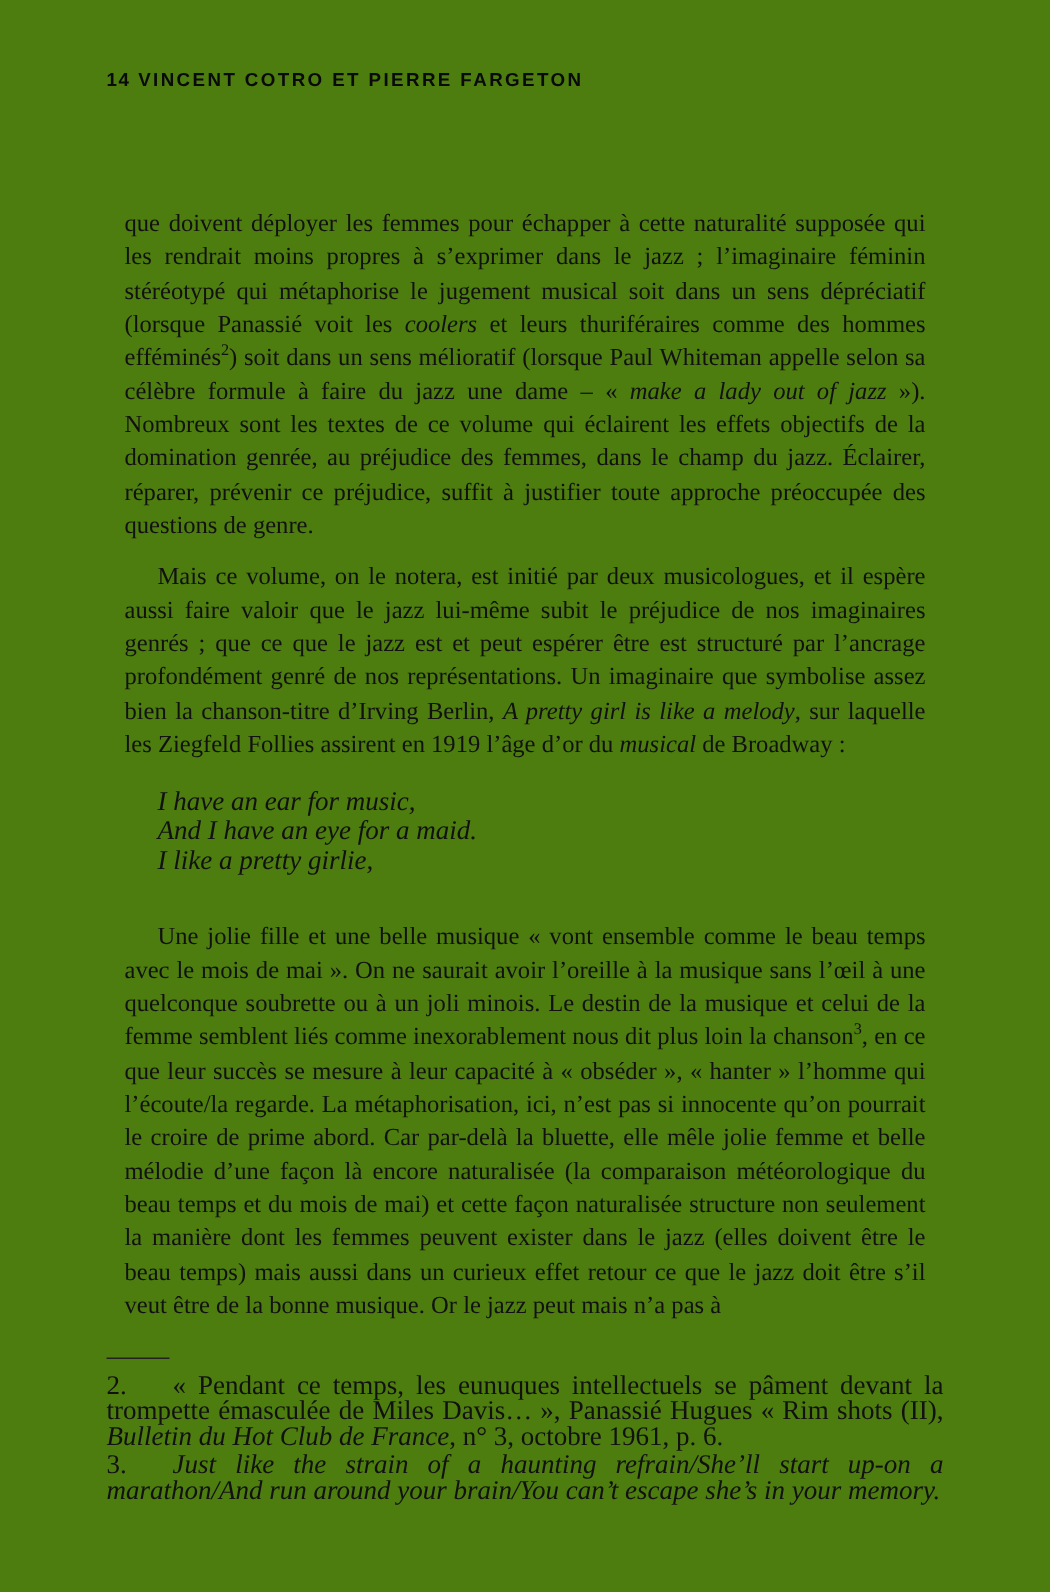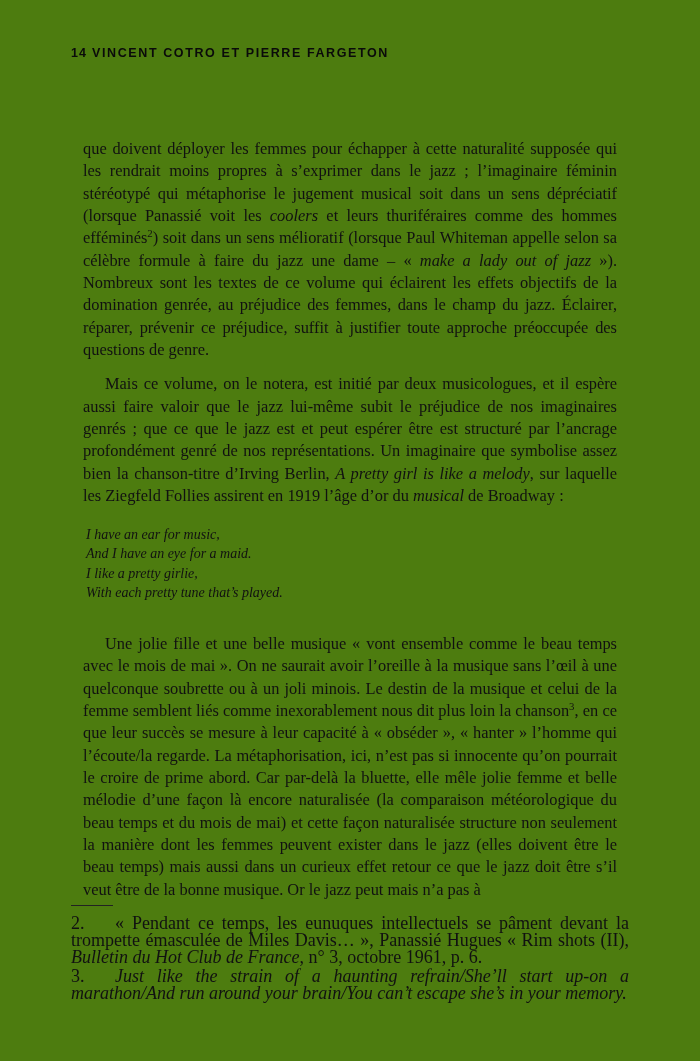--- a/index.html
+++ b/index.html
@@ -71,23 +71,23 @@
   em, i { font-style: italic; }
 
   sup.fn-ref {
     font-size: 0.66em;
     vertical-align: super;
     line-height: 0;
   }
 
   
   .verse-block {
-    margin: 17px 0 0 15px;
+    margin: 17px 0 0 34px;
     font-style: italic;
-    font-size: 14px;
+    font-size: 18px;
     line-height: 19.6px;
     text-align: left;
   }
   .verse-block .verse-line {
     display: block;
     white-space: nowrap;
   }
 
   .gap-after-verse { height: 18px; }
 
@@ -138,21 +138,20 @@
   <div class="text-column">
 
     <p class="body-par"><span>que doivent déployer les femmes pour échapper à cette naturalité supposée qui les rendrait moins propres à s’exprimer dans le jazz&nbsp;; l’imaginaire féminin stéréotypé qui métaphorise le jugement musical soit dans un sens dépréciatif (lorsque Panassié voit les </span><em>coolers</em><span> et leurs thuriféraires comme des hommes efféminés</span><sup class="fn-ref">2</sup><span>) soit dans un sens mélioratif (lorsque Paul Whiteman appelle selon sa célèbre formule à faire du jazz une dame – «&nbsp;</span><em>make a lady out of jazz</em><span>&nbsp;»). Nombreux sont les textes de ce volume qui éclairent les effets objectifs de la domination genrée, au préjudice des femmes, dans le champ du jazz. Éclairer, réparer, prévenir ce préjudice, suffit à justifier toute approche préoccupée des questions de genre.</span></p>
 
     <p class="body-par indented"><span>Mais ce volume, on le notera, est initié par deux musicologues, et il espère aussi faire valoir que le jazz lui-même subit le préjudice de nos imaginaires genrés&nbsp;; que ce que le jazz est et peut espérer être est structuré par l’ancrage profondément genré de nos représentations. Un imaginaire que symbolise assez bien la chanson-titre d’Irving Berlin, </span><em>A pretty girl is like a melody</em><span>, sur laquelle les Ziegfeld Follies assirent en 1919 l’âge d’or du </span><em>musical</em><span> de Broadway&nbsp;:</span></p>
 
     <div class="verse-block">
       <span class="verse-line">I have an ear for music,</span>
       <span class="verse-line">And I have an eye for a maid.</span>
       <span class="verse-line">I like a pretty girlie,</span>
-      <span class="verse-line">With each pretty tune that’s played.</span>
     </div>
 
     <div class="gap-after-verse"></div>
 
     <p class="body-par indented"><span>Une jolie fille et une belle musique «&nbsp;vont ensemble comme le beau temps avec le mois de mai&nbsp;». On ne saurait avoir l’oreille à la musique sans l’œil à une quelconque soubrette ou à un joli minois. Le destin de la musique et celui de la femme semblent liés comme inexorablement nous dit plus loin la chanson</span><sup class="fn-ref">3</sup><span>, en ce que leur succès se mesure à leur capacité à «&nbsp;obséder&nbsp;», «&nbsp;hanter&nbsp;» l’homme qui l’écoute/la regarde. La métaphorisation, ici, n’est pas si innocente qu’on pourrait le croire de prime abord. Car par-delà la bluette, elle mêle jolie femme et belle mélodie d’une façon là encore naturalisée (la comparaison météorologique du beau temps et du mois de mai) et cette façon naturalisée structure non seulement la manière dont les femmes peuvent exister dans le jazz (elles doivent être le beau temps) mais aussi dans un curieux effet retour ce que le jazz doit être s’il veut être de la bonne musique. Or le jazz peut mais n’a pas à</span></p>
 
   </div>
 
   <div class="footnotes">
     <hr class="fn-rule">

